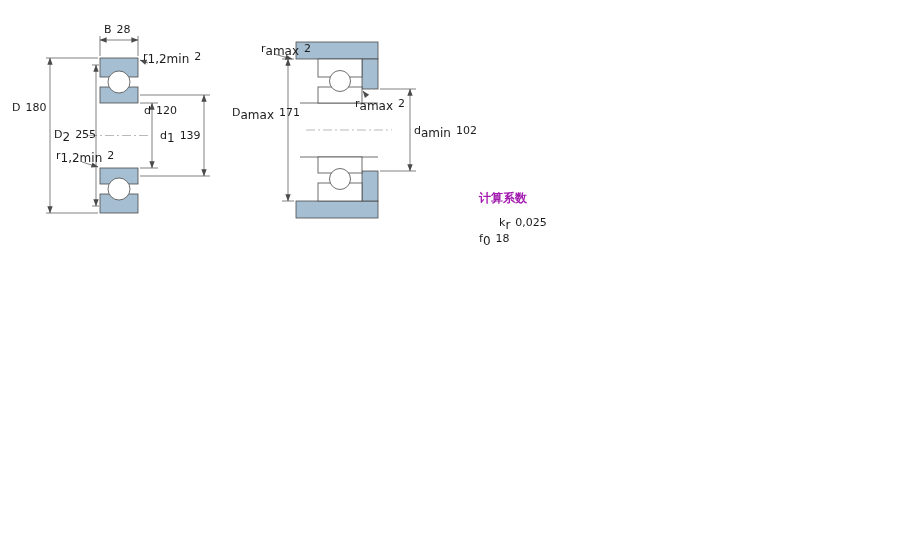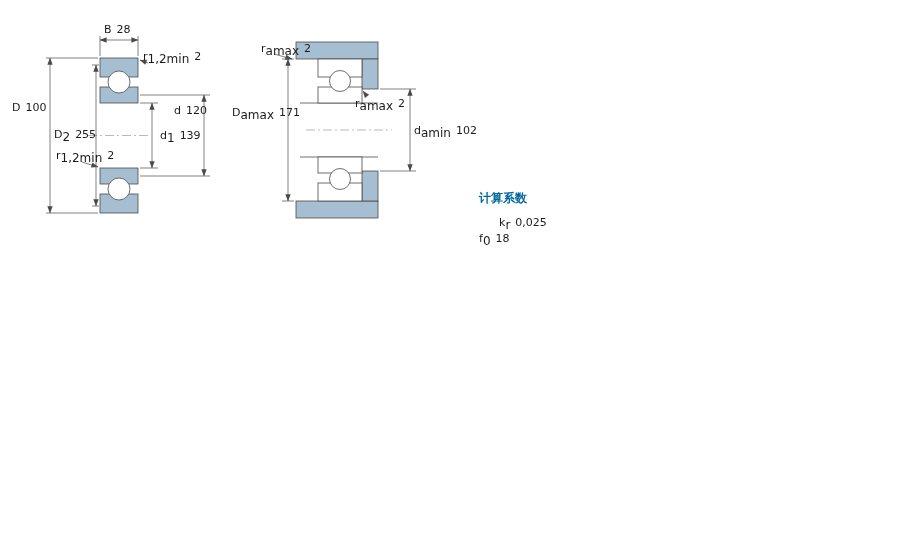--- a/index.html
+++ b/index.html
@@ -24,21 +24,21 @@
   .ahp{fill:var(--draw-stroke);}
   .arr2{marker-start:url(#ah);marker-end:url(#ah);}
   .arr1{marker-end:url(#ah);}
   .lbl{
     position:absolute;
     font-size:11px;line-height:13px;
     color:#1c1c1c;white-space:nowrap;
   }
   .lbl sub{font-size:12px;line-height:1;}
   .lbl .val{margin-left:5px;}
-  .heading{font-weight:bold;font-size:12px;color:#0369a1;}
+  .heading{font-weight:bold;font-size:12px;color:#a21caf;}
 </style>
 </head>
 <body>
 
 <div class="stage">
 
   <svg class="art" width="900" height="560" viewBox="0 0 900 560">
     <defs>
       <marker id="ah" viewBox="0 0 10 10" refX="9.5" refY="5" markerWidth="9" markerHeight="7" markerUnits="userSpaceOnUse" orient="auto-start-reverse">
         <path class="ahp" d="M0,1.2 L10,5 L0,8.8 z"></path>
@@ -121,23 +121,23 @@
 
       <line class="dim arr1" x1="274" y1="54" x2="292" y2="59"></line>
       <line class="dim arr1" x1="366" y1="95" x2="363" y2="91"></line>
     </g>
   </svg>
 
   <div class="lbl" style="left:104px;top:23px"><span class="sym"><span>B</span><sub></sub></span><span class="val">28</span></div>
 
   <div class="lbl" style="left:143px;top:50px"><span class="sym"><span>r</span><sub>1,2min</sub></span><span class="val">2</span></div>
 
-  <div class="lbl" style="left:12px;top:101px"><span class="sym"><span>D</span><sub></sub></span><span class="val">100</span></div>
+  <div class="lbl" style="left:12px;top:101px"><span class="sym"><span>D</span><sub></sub></span><span class="val">180</span></div>
 
-  <div class="lbl" style="left:174px;top:104px"><span class="sym"><span>d</span><sub></sub></span><span class="val">120</span></div>
+  <div class="lbl" style="left:144px;top:104px"><span class="sym"><span>d</span><sub></sub></span><span class="val">120</span></div>
 
   <div class="lbl" style="left:54px;top:128px"><span class="sym"><span>D</span><sub>2</sub></span><span class="val">255</span></div>
 
   <div class="lbl" style="left:160px;top:129px"><span class="sym"><span>d</span><sub>1</sub></span><span class="val">139</span></div>
 
   <div class="lbl" style="left:56px;top:149px"><span class="sym"><span>r</span><sub>1,2min</sub></span><span class="val">2</span></div>
 
   <div class="lbl" style="left:261px;top:42px"><span class="sym"><span>r</span><sub>amax</sub></span><span class="val">2</span></div>
 
   <div class="lbl" style="left:232px;top:106px"><span class="sym"><span>D</span><sub>amax</sub></span><span class="val">171</span></div>

